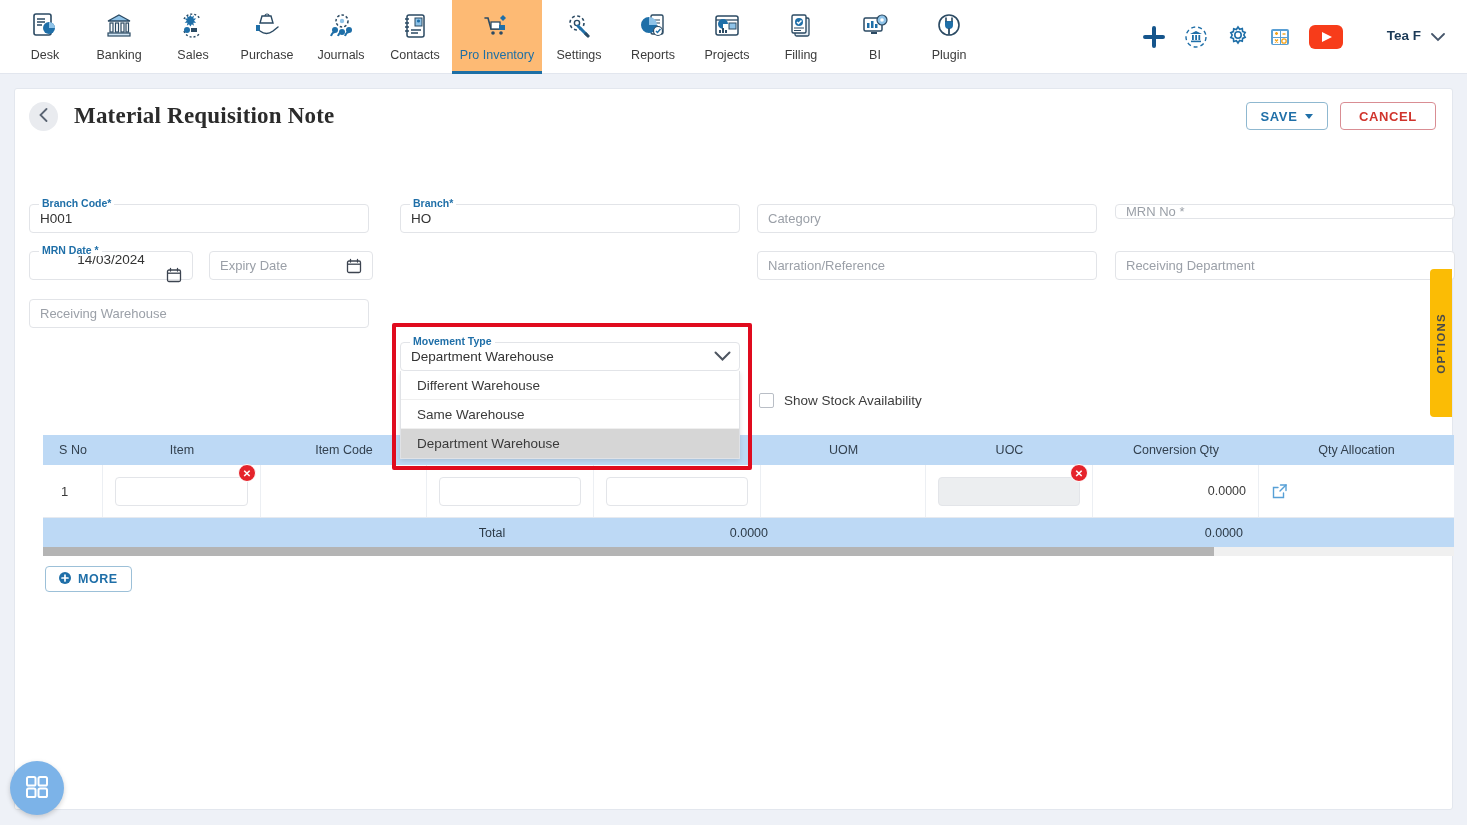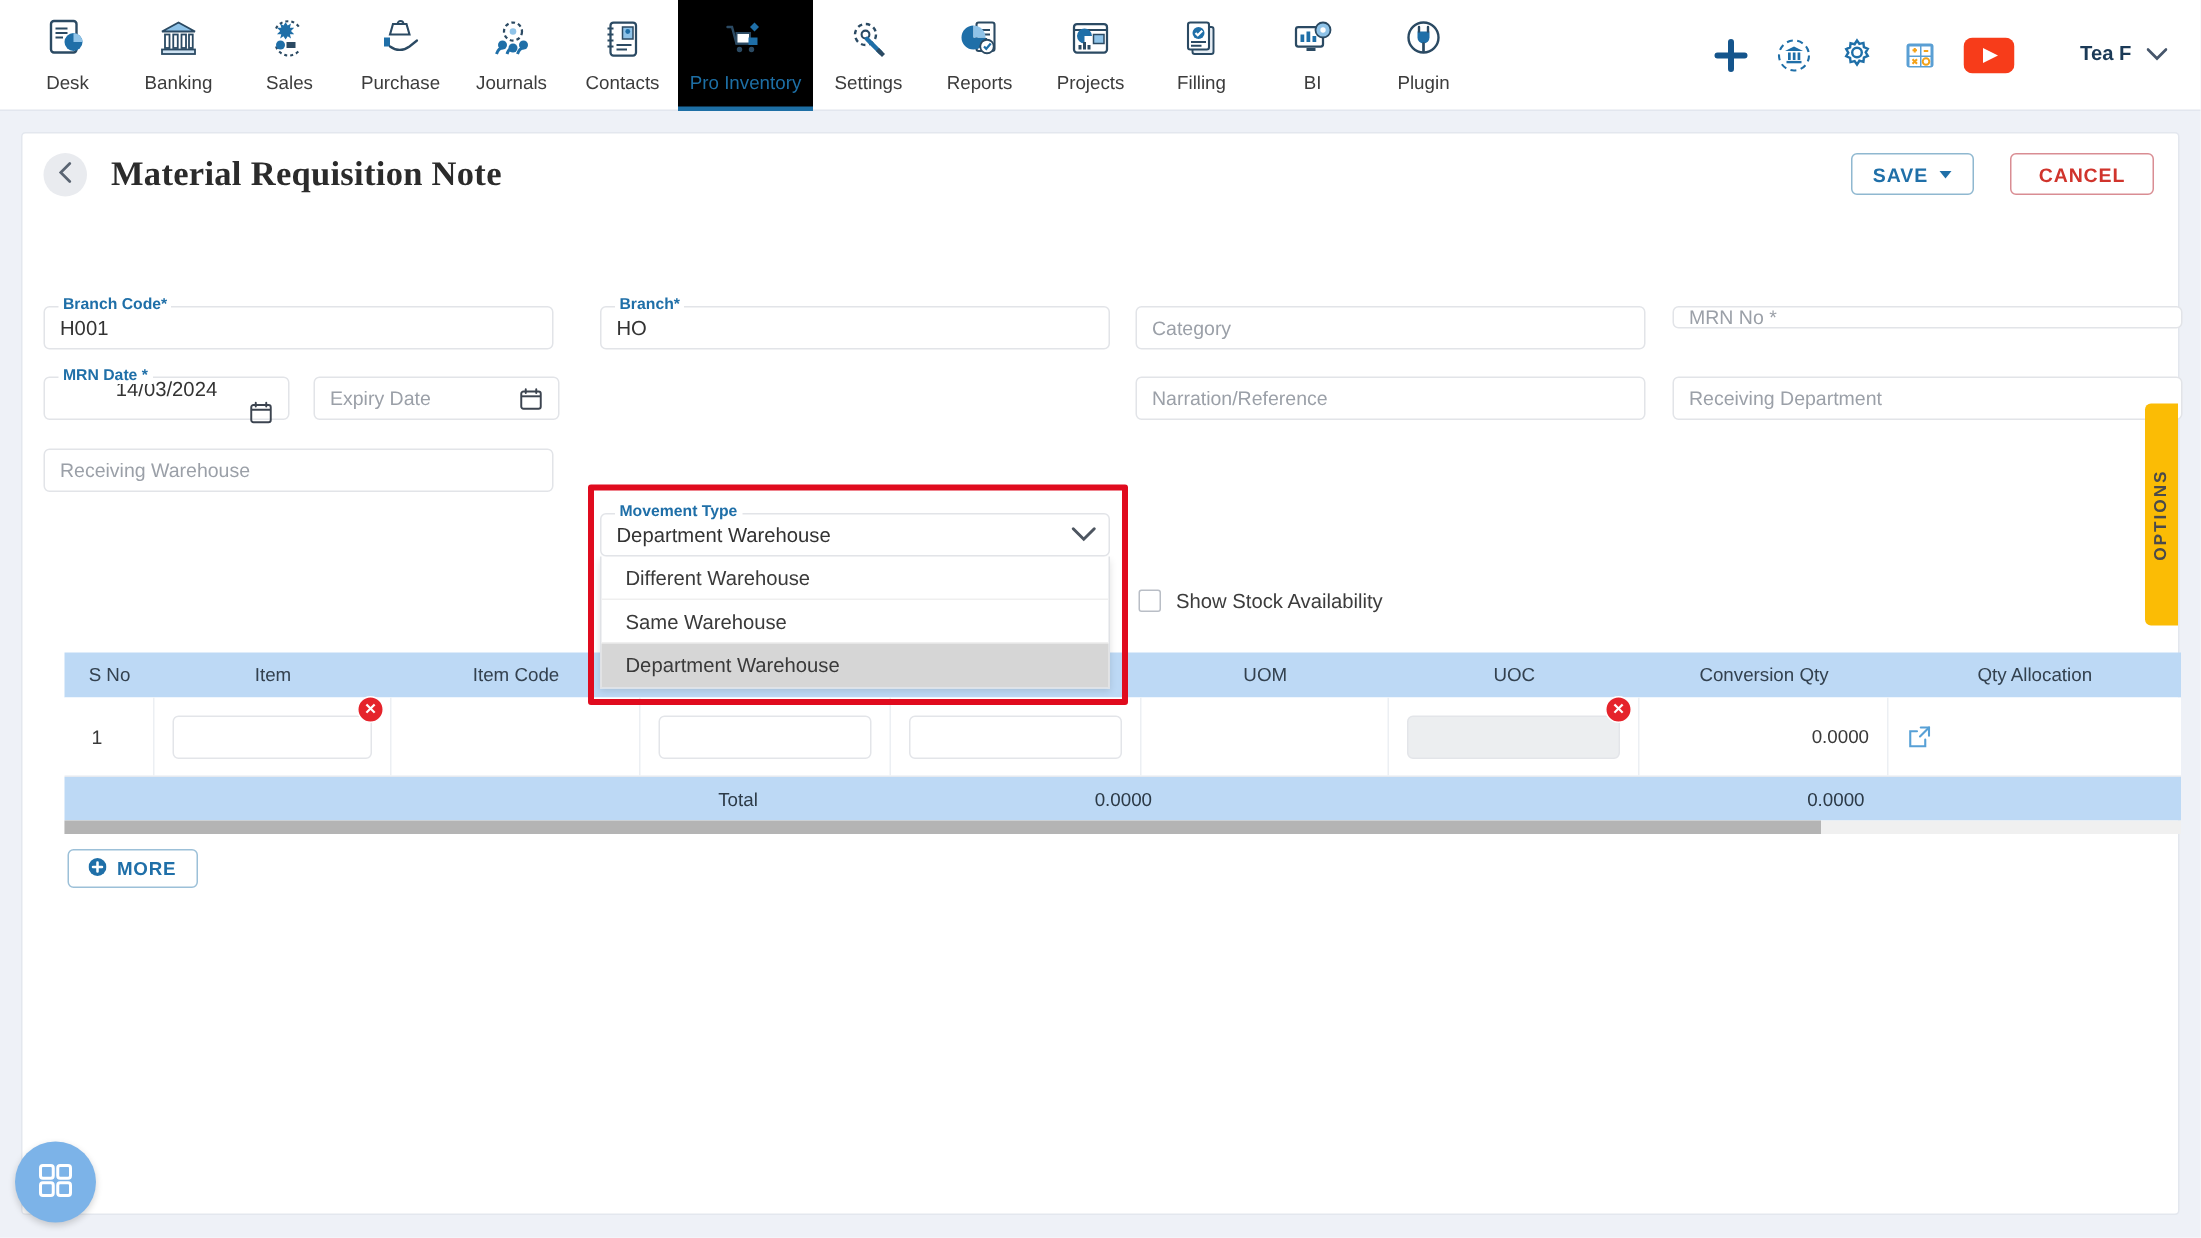--- a/index.html
+++ b/index.html
@@ -29,21 +29,21 @@
   }
   .nav-item .nav-ico {
     width: 34px; height: 34px;
     display: flex; align-items: center; justify-content: center;
   }
   .nav-item .nav-lbl {
     margin-top: 5px;
     font-size: 12.5px; color: #3c3c3c;
     white-space: nowrap;
   }
-  .nav-item.active { background: #000000; }
+  .nav-item.active { background: #fdba74; }
   .nav-item.active .nav-lbl { color: #1d6fa5; }
   .nav-item.active::after {
     content: ""; position: absolute; left: 0; bottom: -1px;
     width: 100%; height: 3px; background: #1d6fa5;
   }
   .nav-item.wide { width: 90px; }
 
   .nav-right {
     margin-left: auto; display: flex; align-items: center;
     height: 73px; padding-right: 22px; gap: 16px;
@@ -72,21 +72,21 @@
     background: #e9ebef; border: none; cursor: pointer;
     display: flex; align-items: center; justify-content: center;
     color: #5a6472; font-size: 14px;
   }
   .page-title {
     margin-left: 16px;
     font-family: "Liberation Serif", serif;
     font-size: 23px; font-weight: bold; color: #2b2b2b;
     letter-spacing: .2px;
   }
-  .head-actions { margin-left: auto; display: flex; gap: 24px; align-items: center; }
+  .head-actions { margin-left: auto; display: flex; gap: 12px; align-items: center; }
   .btn-save {
     min-width: 82px; height: 28px;
     border: 1px solid #8fb8d0; border-radius: 4px;
     background: #fff; color: #1f6fa8;
     font-size: 13px; font-weight: bold; letter-spacing: .6px;
     cursor: pointer; display: flex; align-items: center; justify-content: center; gap: 8px;
     padding: 0 10px;
   }
   .btn-save .tri {
     width: 0; height: 0;

